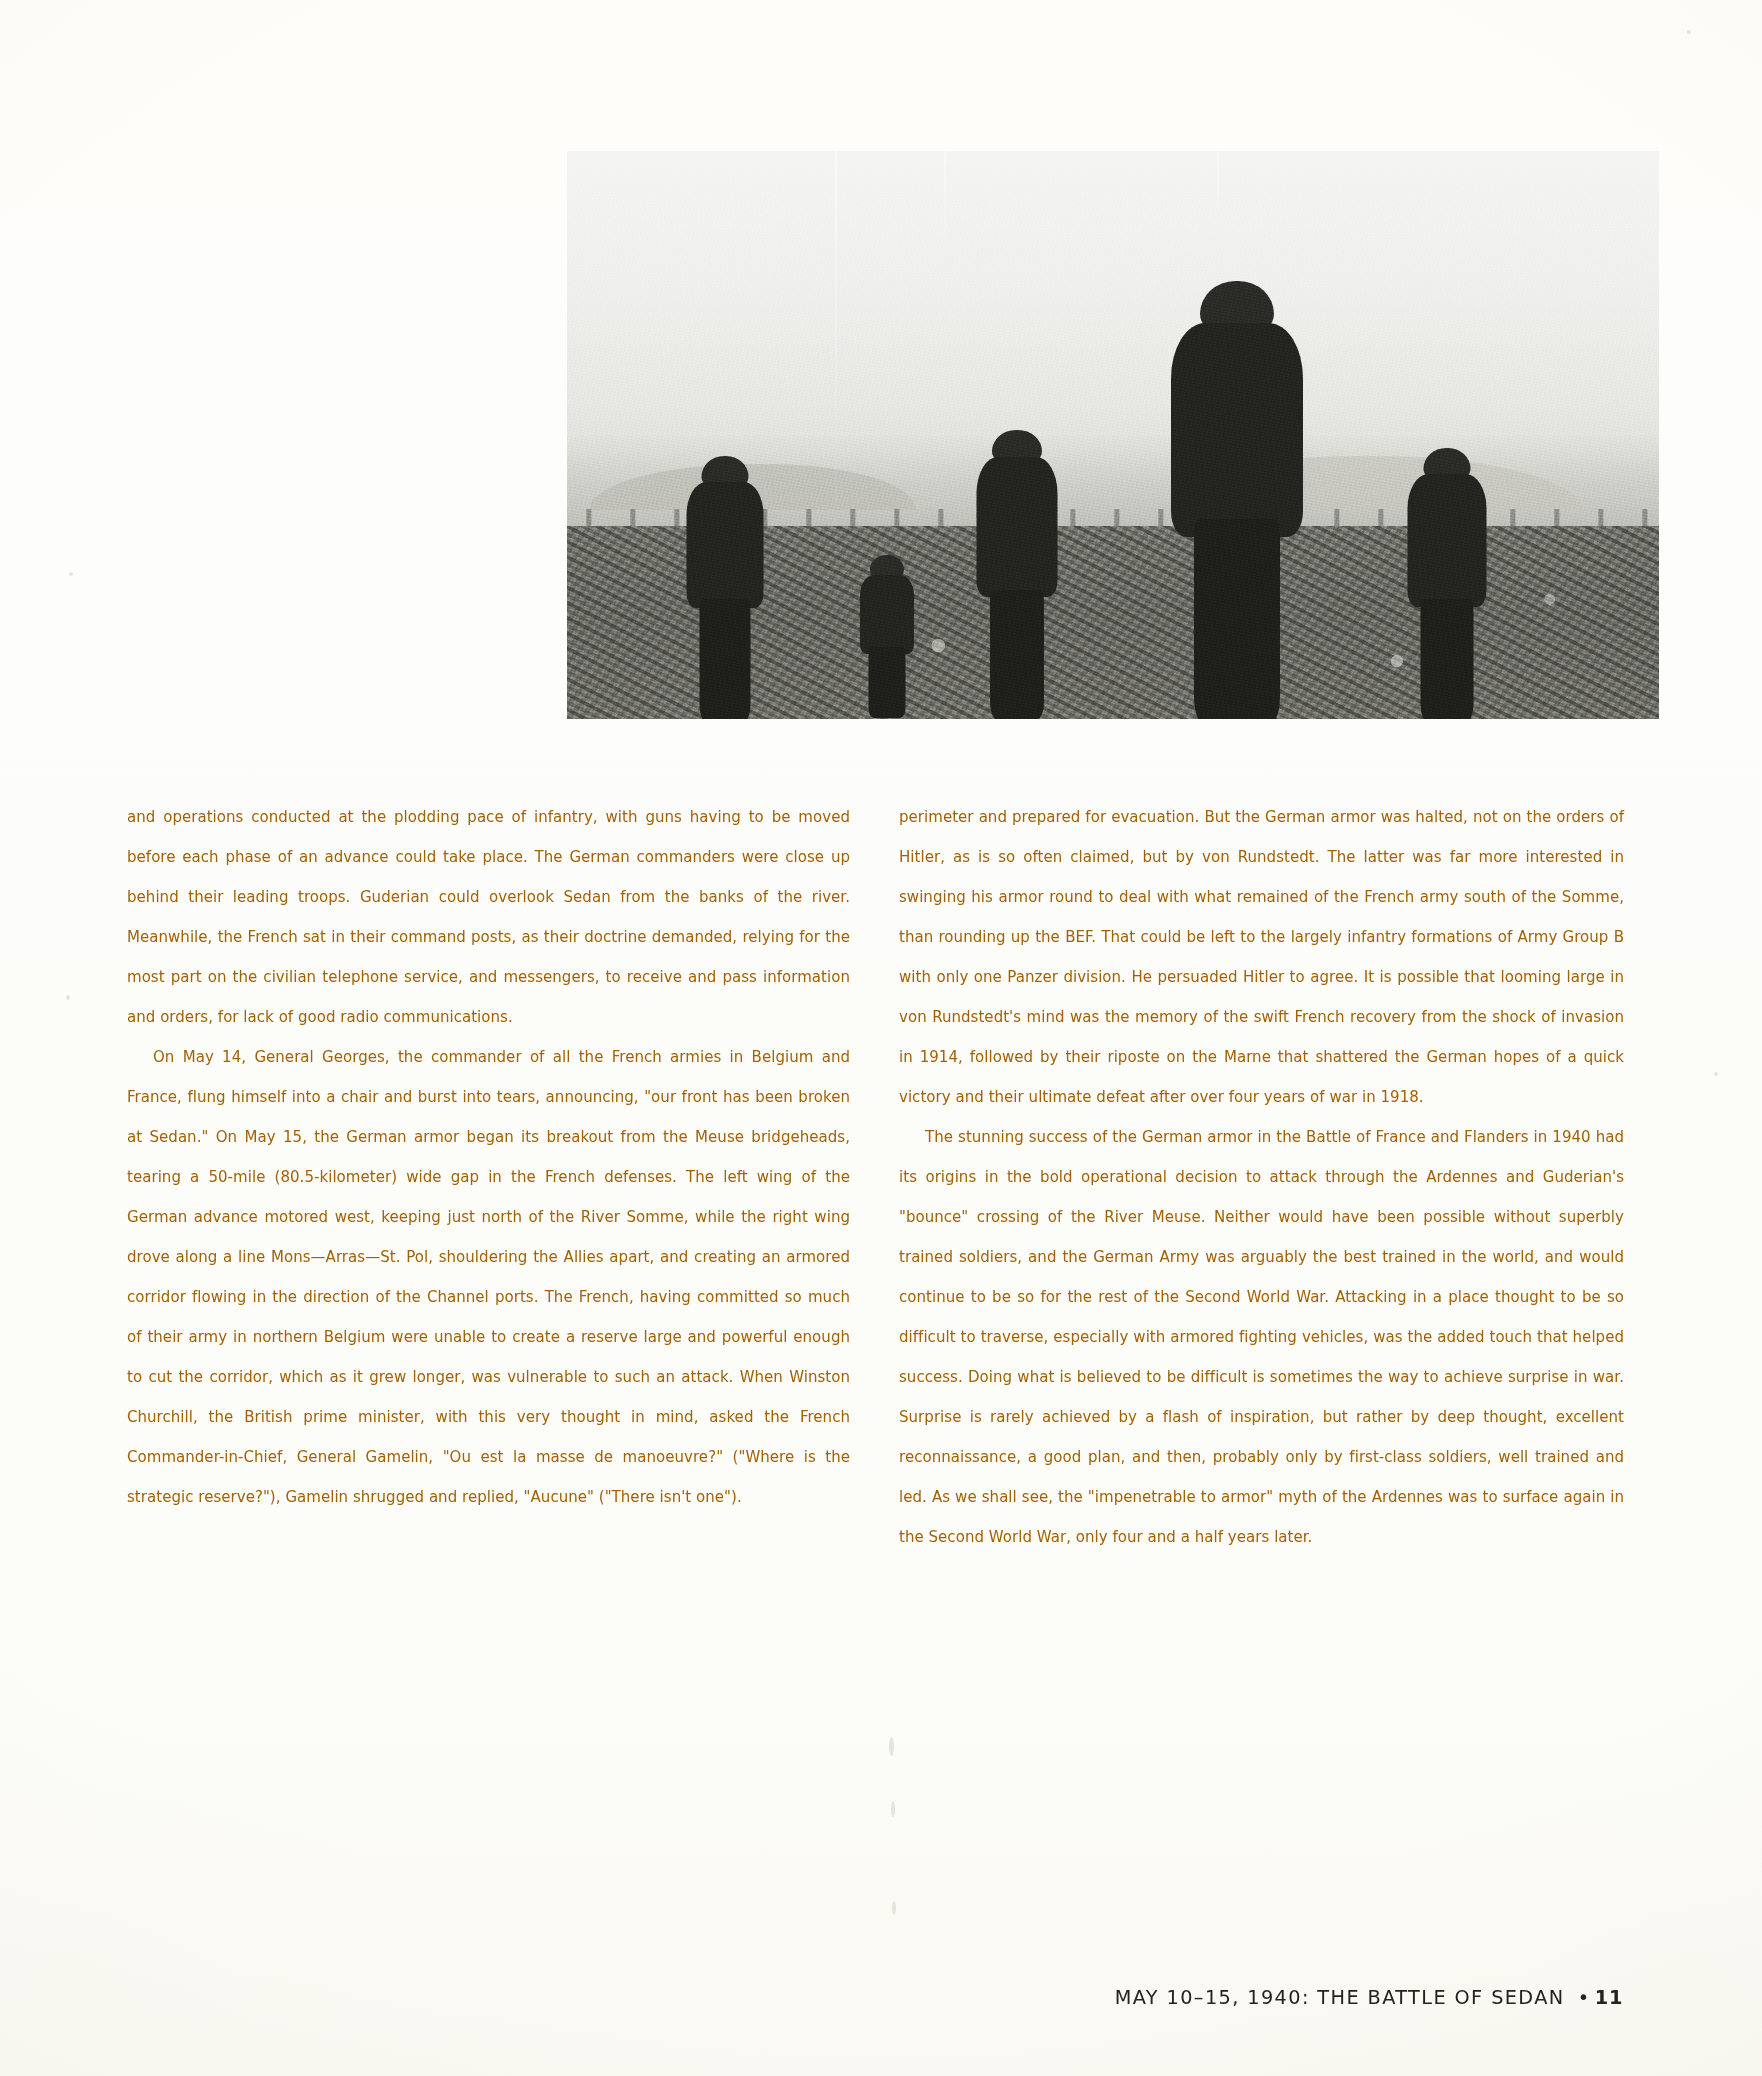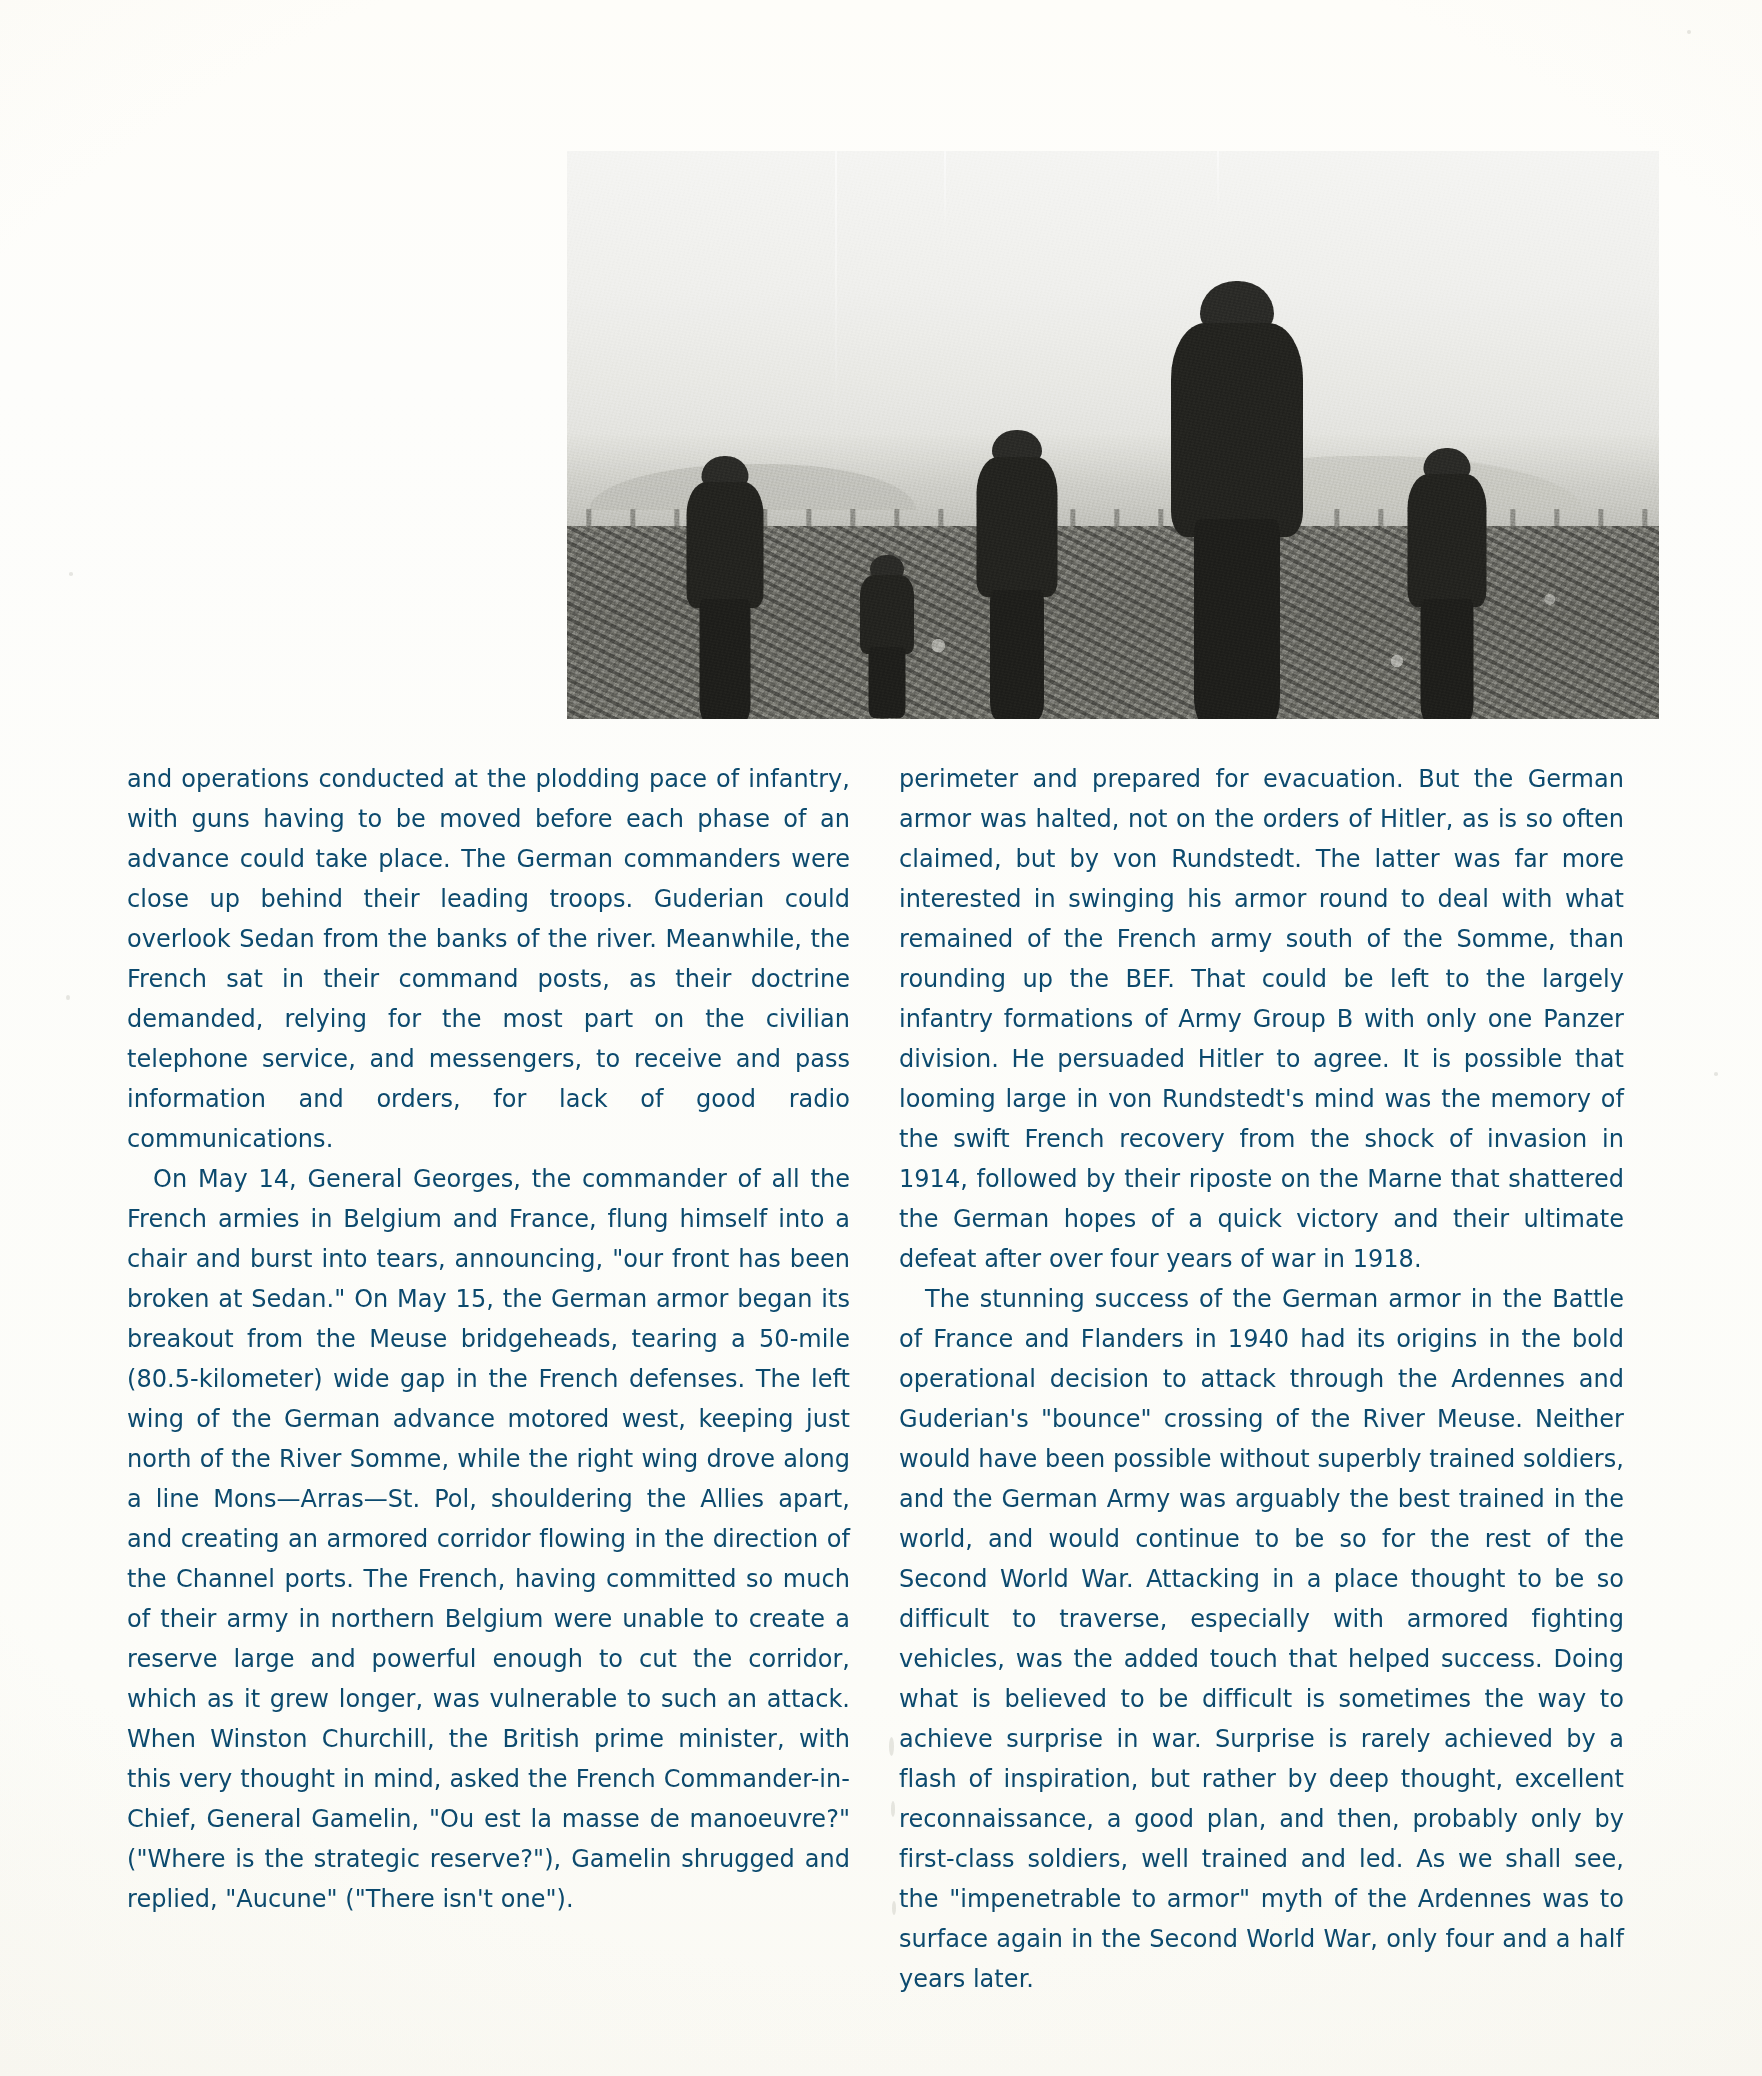--- a/index.html
+++ b/index.html
@@ -219,26 +219,26 @@
     font-size: 21.4px;
     line-height: 34px;
     color: #2a2a28;
     letter-spacing: 0.1px;
   }
   .caption p { margin: 0 0 11.4px 0; }
   .caption p:last-child { margin-bottom: 0; }
 
   .col {
     position: absolute;
-    top: 759px;
+    top: 797px;
     width: 723px;
     font-family: "DejaVu Sans", sans-serif;
-    font-size: 24px;
+    font-size: 15px;
     line-height: 40px;
-    color: #0c4a6e;
+    color: #a16207;
     text-align: justify;
     letter-spacing: 0.04px;
   }
   .col.left  { left: 127px; }
   .col.right { left: 899px; width: 725px; }
   .col p { margin: 0; }
   .col p.indent { text-indent: 26px; }
 
   .footer {
     position: absolute;
@@ -327,14 +327,17 @@
   <div class="col left">
     <p>and operations conducted at the plodding pace of infantry, with guns having to be moved before each phase of an advance could take place. The German commanders were close up behind their leading troops. Guderian could overlook Sedan from the banks of the river. Meanwhile, the French sat in their command posts, as their doctrine demanded, relying for the most part on the civilian telephone service, and messengers, to receive and pass information and orders, for lack of good radio communications.</p>
     <p class="indent">On May 14, General Georges, the commander of all the French armies in Belgium and France, flung himself into a chair and burst into tears, announcing, "our front has been broken at Sedan." On May 15, the German armor began its breakout from the Meuse bridgeheads, tearing a 50-mile (80.5-kilometer) wide gap in the French defenses. The left wing of the German advance motored west, keeping just north of the River Somme, while the right wing drove along a line Mons—Arras—St. Pol, shouldering the Allies apart, and creating an armored corridor flowing in the direction of the Channel ports. The French, having committed so much of their army in northern Belgium were unable to create a reserve large and powerful enough to cut the corridor, which as it grew longer, was vulnerable to such an attack. When Winston Churchill, the British prime minister, with this very thought in mind, asked the French Commander-in-Chief, General Gamelin, "Ou est la masse de manoeuvre?" ("Where is the strategic reserve?"), Gamelin shrugged and replied, "Aucune" ("There isn't one").</p>
   </div>
 
   <div class="col right">
     <p>perimeter and prepared for evacuation. But the German armor was halted, not on the orders of Hitler, as is so often claimed, but by von Rundstedt. The latter was far more interested in swinging his armor round to deal with what remained of the French army south of the Somme, than rounding up the BEF. That could be left to the largely infantry formations of Army Group B with only one Panzer division. He persuaded Hitler to agree. It is possible that looming large in von Rundstedt's mind was the memory of the swift French recovery from the shock of invasion in 1914, followed by their riposte on the Marne that shattered the German hopes of a quick victory and their ultimate defeat after over four years of war in 1918.</p>
     <p class="indent">The stunning success of the German armor in the Battle of France and Flanders in 1940 had its origins in the bold operational decision to attack through the Ardennes and Guderian's "bounce" crossing of the River Meuse. Neither would have been possible without superbly trained soldiers, and the German Army was arguably the best trained in the world, and would continue to be so for the rest of the Second World War. Attacking in a place thought to be so difficult to traverse, especially with armored fighting vehicles, was the added touch that helped success. Doing what is believed to be difficult is sometimes the way to achieve surprise in war. Surprise is rarely achieved by a flash of inspiration, but rather by deep thought, excellent reconnaissance, a good plan, and then, probably only by first-class soldiers, well trained and led. As we shall see, the "impenetrable to armor" myth of the Ardennes was to surface again in the Second World War, only four and a half years later.</p>
   </div>
 
+  <div class="footer">
+    <span>MAY 10–15, 1940: THE BATTLE OF SEDAN</span><span class="bullet">•</span><span class="pageno">11</span>
+  </div>
 </div>
 
 
 </body></html>

